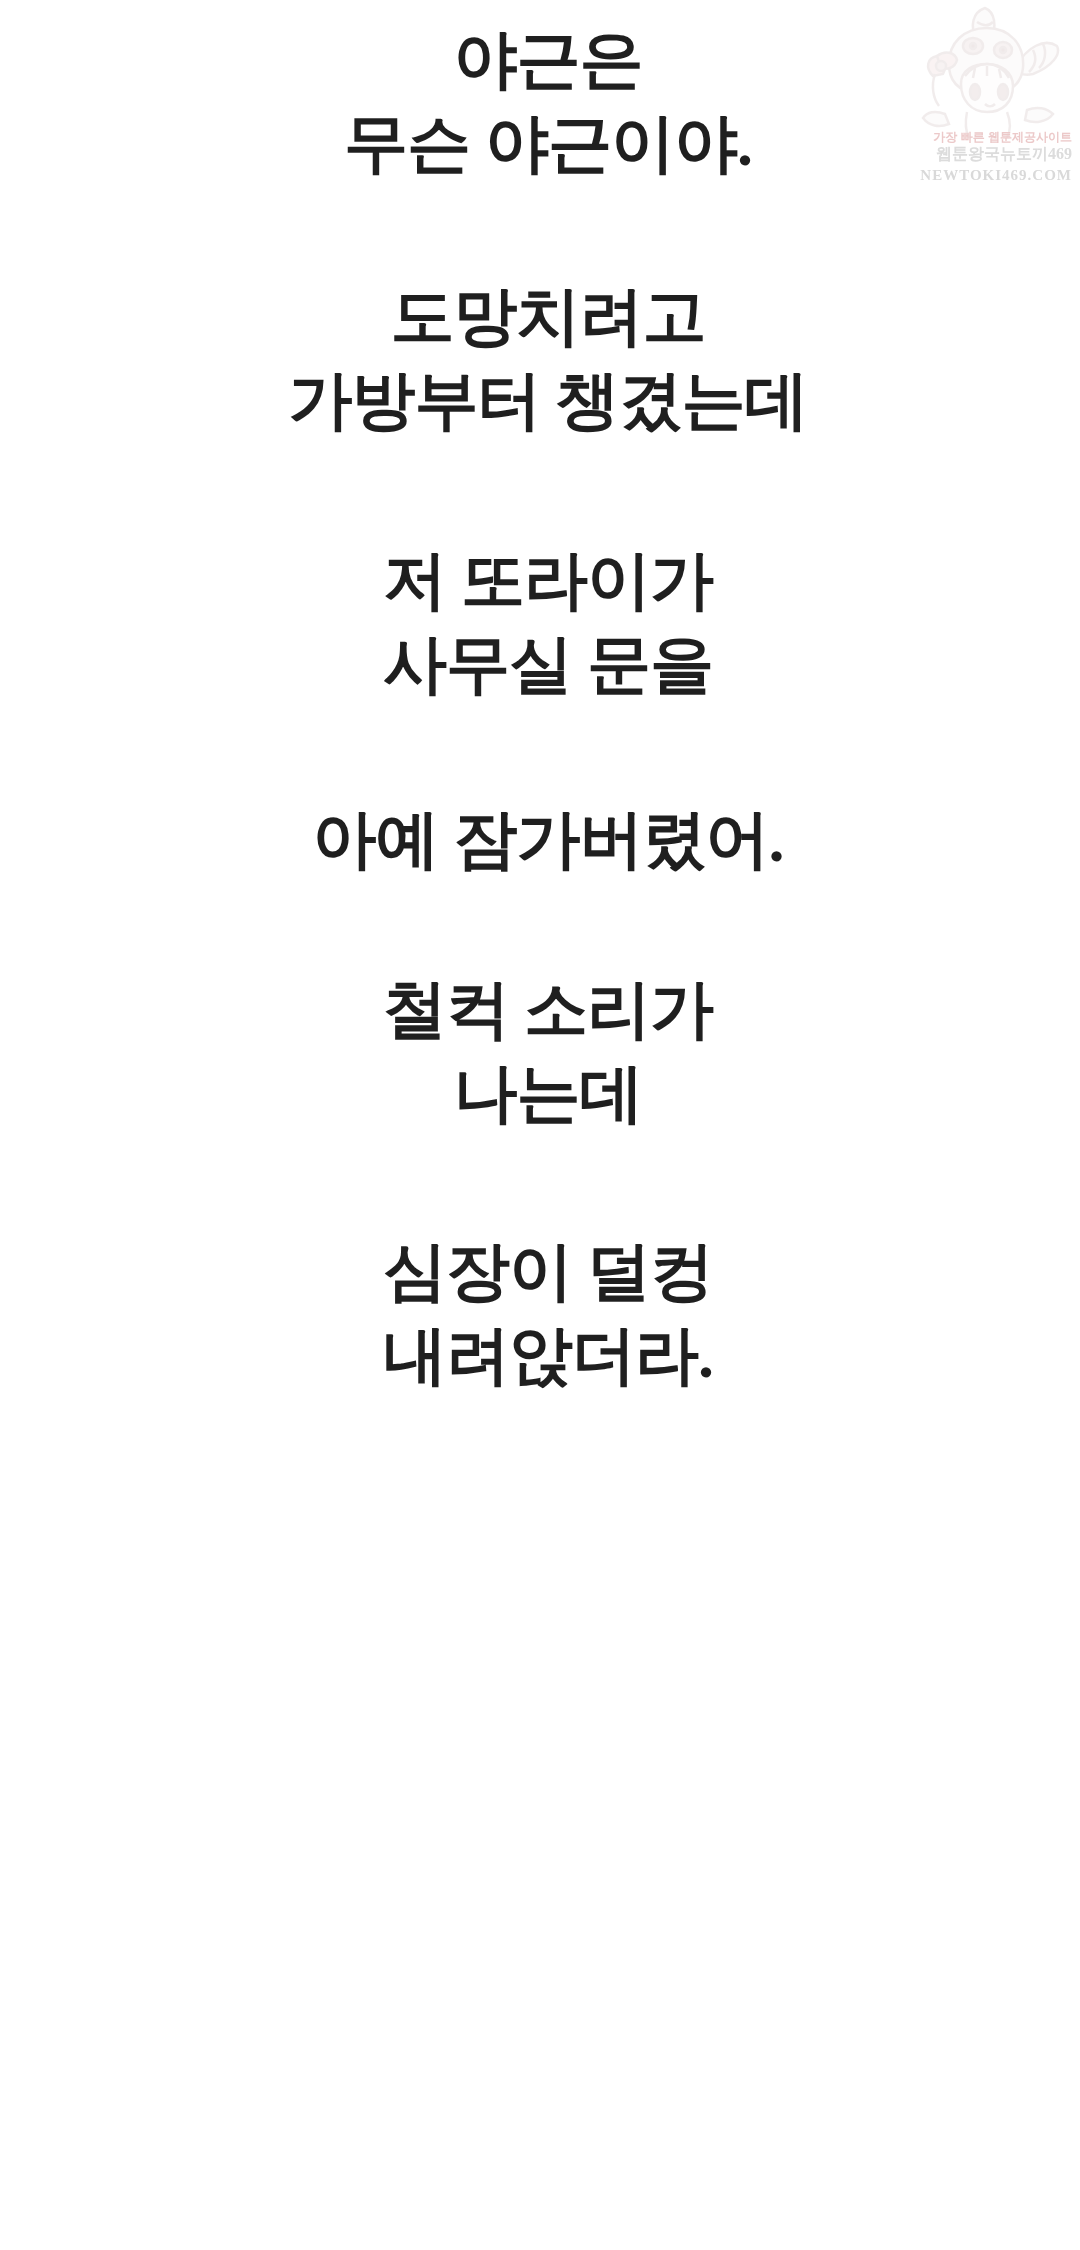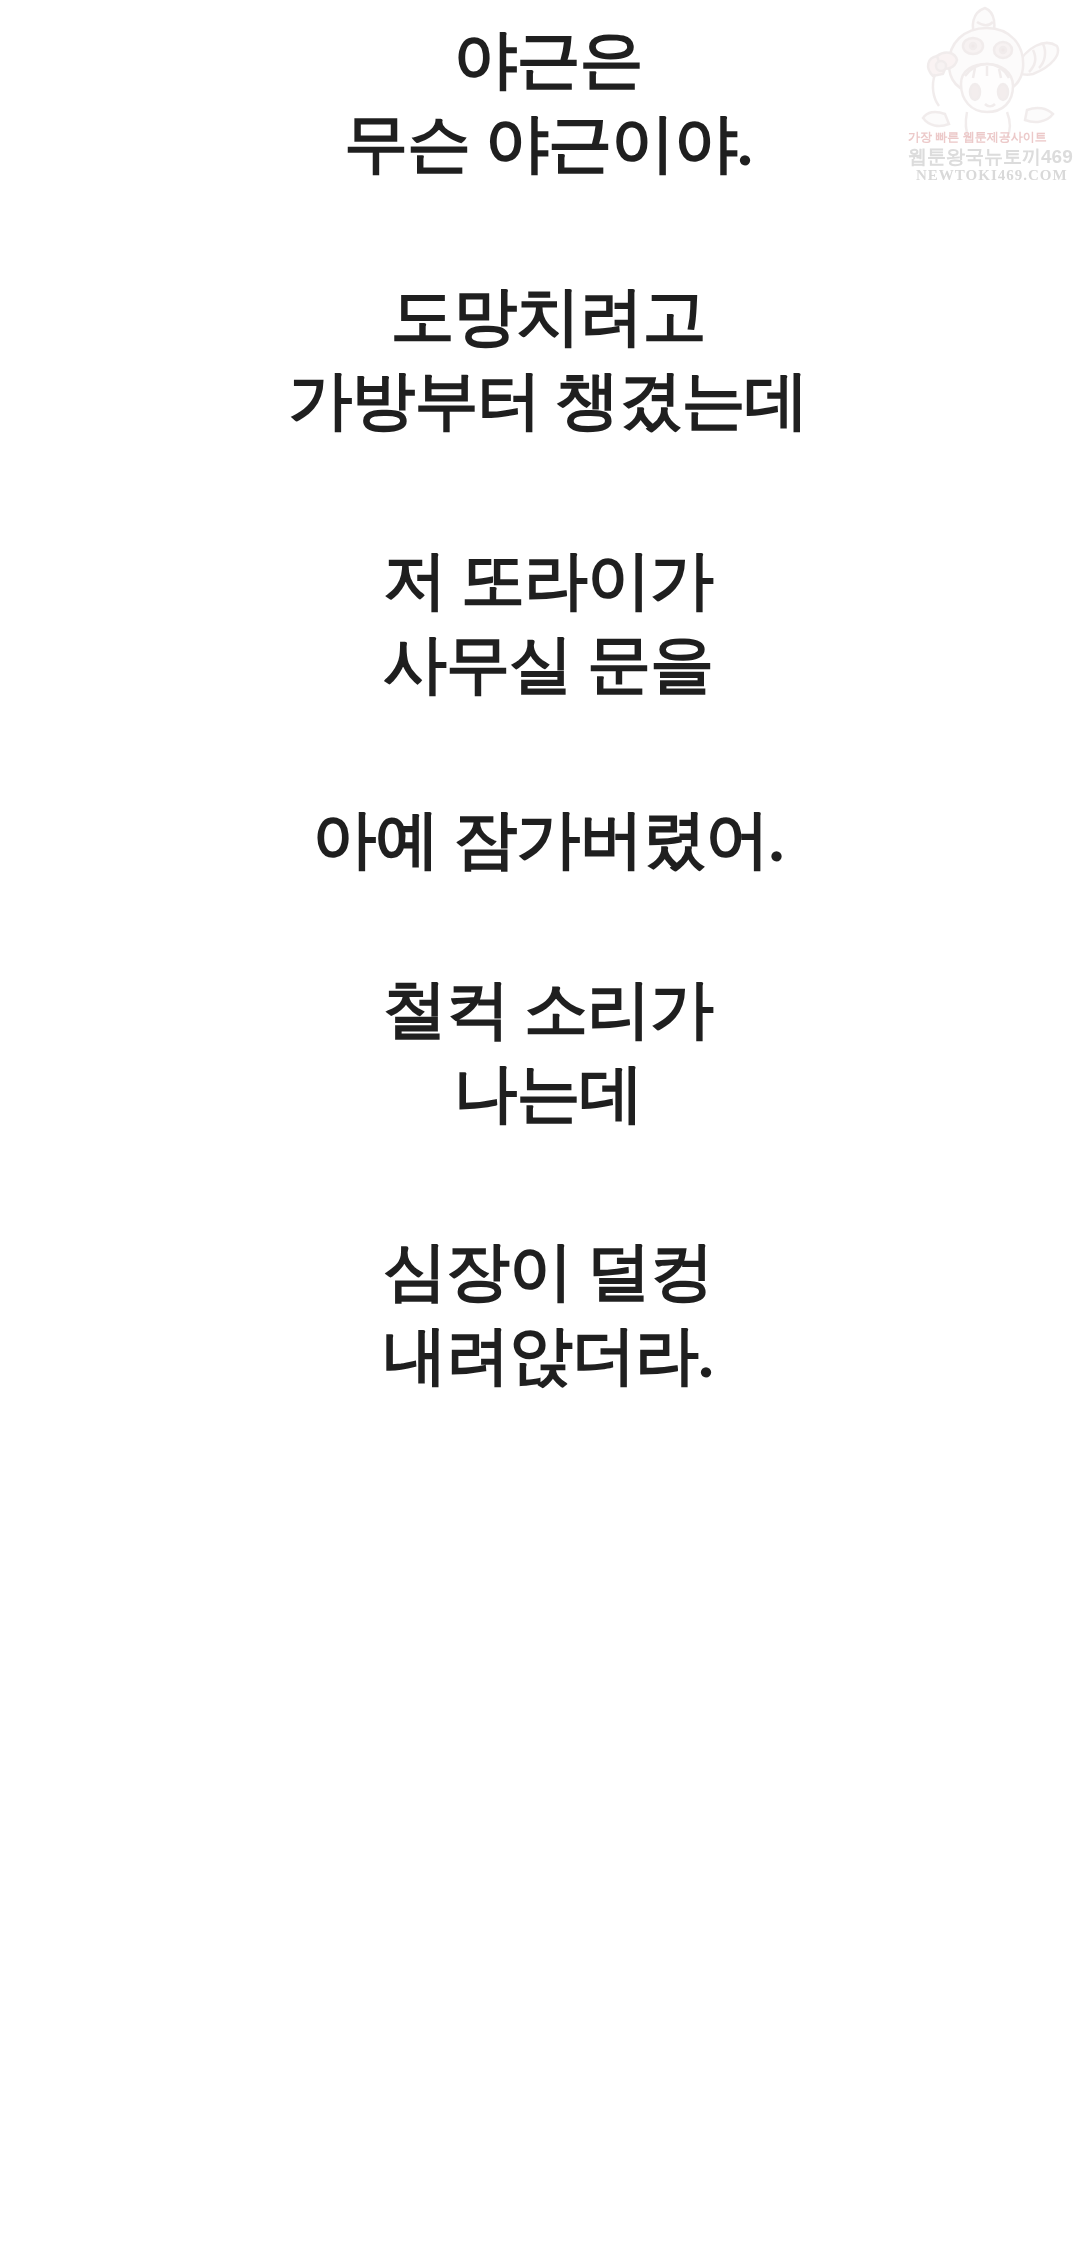--- a/index.html
+++ b/index.html
@@ -38,21 +38,21 @@
   .b5 { top: 968px; }
   .b6 { top: 1230px; }
 
   
   .watermark {
     position: absolute;
     top: 0;
     right: 8px;
     width: 164px;
     height: 200px;
-    text-align: left;
+    text-align: right;
   }
   .mascot {
     position: absolute;
     top: 6px;
     left: 7px;
     opacity: 0.55;
   }
   .wm-line {
     position: absolute;
     left: 0;
@@ -61,22 +61,22 @@
     font-weight: 700;
   }
   .wm-tagline {
     top: 129px;
     font-family: "Liberation Sans", "DejaVu Sans", sans-serif;
     font-size: 12px;
     color: #ecc9c9;
   }
   .wm-sitename {
     top: 144px;
-    font-family: Liberation Sans, sans-serif;
-    font-size: 19px;
+    font-family: Liberation Serif, serif;
+    font-size: 16px;
     color: #dcdcdc;
   }
   .wm-url {
     top: 167px;
     font-family: "Liberation Serif", "DejaVu Serif", serif;
     font-size: 15px;
     letter-spacing: 1px;
     color: #d9d9d9;
     margin-left: 8px;
   }

